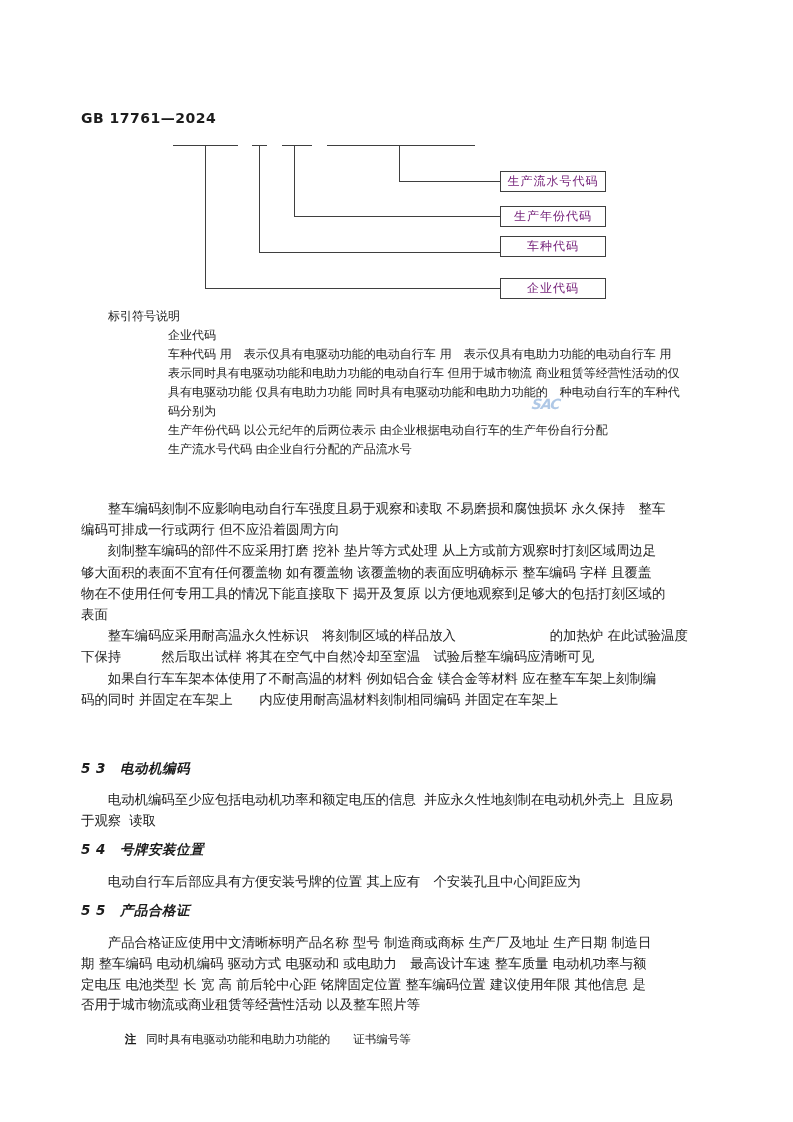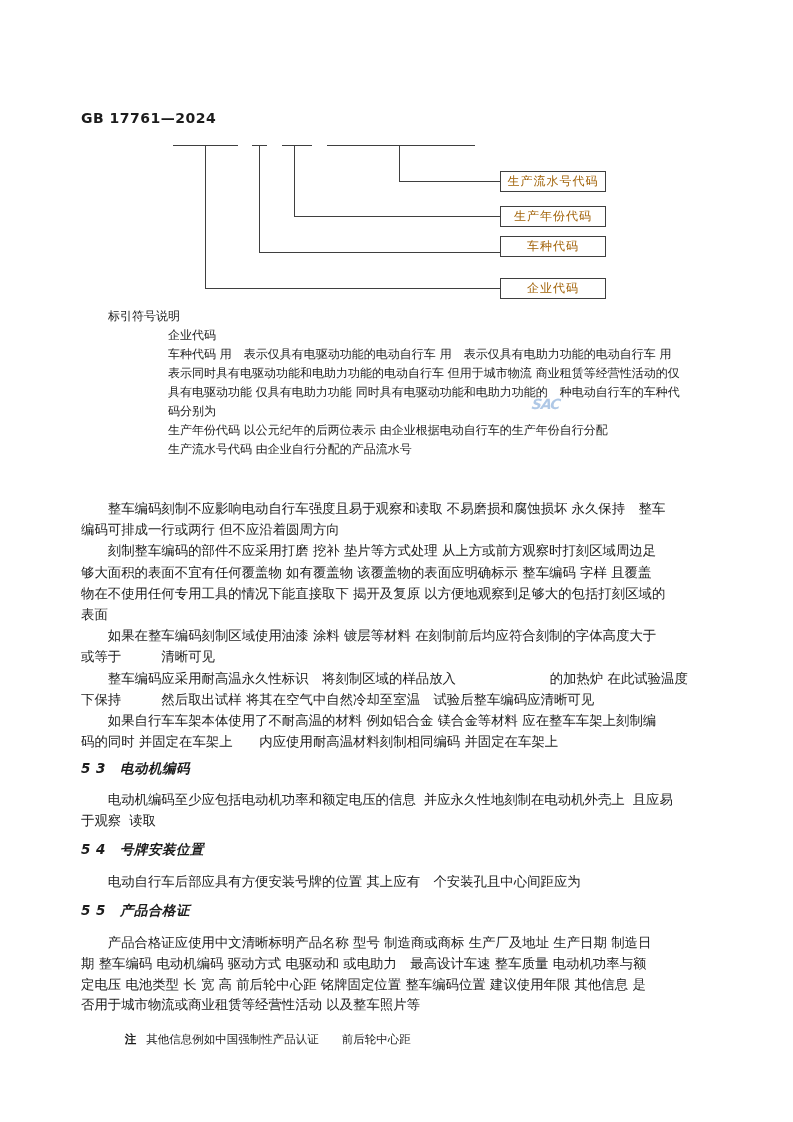--- a/index.html
+++ b/index.html
@@ -8,21 +8,21 @@
   .page{position:relative;width:793px;height:1122px;background:#ffffff;overflow:hidden;}
 
   .std-number{position:absolute;left:81px;top:110px;font-size:14px;font-weight:bold;letter-spacing:.5px;}
 
   
   .hline,.vline{position:absolute;background:#3f3f3f;}
   .hline{height:1px;}
   .vline{width:1px;}
   .code-box{position:absolute;left:500px;width:104px;height:19px;border:1px solid #3f3f3f;
             display:flex;align-items:center;justify-content:center;
-            font-size:12px;letter-spacing:1px;color:#a16207;background:#fff;}
+            font-size:12px;letter-spacing:1px;color:#701a75;background:#fff;}
 
   .legend-title{position:absolute;left:108px;top:308px;font-size:12px;}
   .legend-lines{position:absolute;left:168px;top:326px;font-size:12px;line-height:19px;white-space:pre;}
 
   .watermark{position:absolute;left:532px;top:396px;font-size:14px;font-weight:bold;font-style:italic;
              color:rgba(110,155,210,.55);letter-spacing:-1px;transform:skewX(-8deg);}
 
   .fig-caption{position:absolute;left:81px;top:470px;width:632px;text-align:center;
                font-size:13.5px;font-weight:bold;letter-spacing:1px;}
 
@@ -80,22 +80,20 @@
   <div class="watermark">SAC</div>
 
 
   <div class="body-block sec52">
     <div class="para">　　整车编码刻制不应影响电动自行车强度且易于观察和读取 不易磨损和腐蚀损坏 永久保持　整车
 编码可排成一行或两行 但不应沿着圆周方向</div>
     <div class="para">　　刻制整车编码的部件不应采用打磨 挖补 垫片等方式处理 从上方或前方观察时打刻区域周边足
 够大面积的表面不宜有任何覆盖物 如有覆盖物 该覆盖物的表面应明确标示 整车编码 字样 且覆盖
 物在不使用任何专用工具的情况下能直接取下 揭开及复原 以方便地观察到足够大的包括打刻区域的
 表面</div>
-    <div class="para">　　如果在整车编码刻制区域使用油漆 涂料 镀层等材料 在刻制前后均应符合刻制的字体高度大于
-或等于　　　清晰可见</div>
     <div class="para">　　整车编码应采用耐高温永久性标识　将刻制区域的样品放入　　　　　　　的加热炉 在此试验温度
 下保持　　　然后取出试样 将其在空气中自然冷却至室温　试验后整车编码应清晰可见</div>
     <div class="para">　　如果自行车车架本体使用了不耐高温的材料 例如铝合金 镁合金等材料 应在整车车架上刻制编
 码的同时 并固定在车架上　　内应使用耐高温材料刻制相同编码 并固定在车架上</div>
   </div>
 
   <div class="sec-heading h53">5 3　电动机编码</div>
   <div class="body-block p53">
     <div class="para">　　电动机编码至少应包括电动机功率和额定电压的信息 并应永久性地刻制在电动机外壳上 且应易
 于观察 读取</div>
@@ -108,16 +106,16 @@
 
   <div class="sec-heading h55">5 5　产品合格证</div>
   <div class="body-block p55">
     <div class="para">　　产品合格证应使用中文清晰标明产品名称 型号 制造商或商标 生产厂及地址 生产日期 制造日
 期 整车编码 电动机编码 驱动方式 电驱动和 或电助力　最高设计车速 整车质量 电动机功率与额
 定电压 电池类型 长 宽 高 前后轮中心距 铭牌固定位置 整车编码位置 建议使用年限 其他信息 是
 否用于城市物流或商业租赁等经营性活动 以及整车照片等</div>
   </div>
 
   <div class="note">
-    <b>注</b><span>其他信息例如中国强制性产品认证　　前后轮中心距</span>
+    <b>注</b><span>同时具有电驱动功能和电助力功能的　　证书编号等</span>
   </div>
 
 </div>
 
 </body></html>

